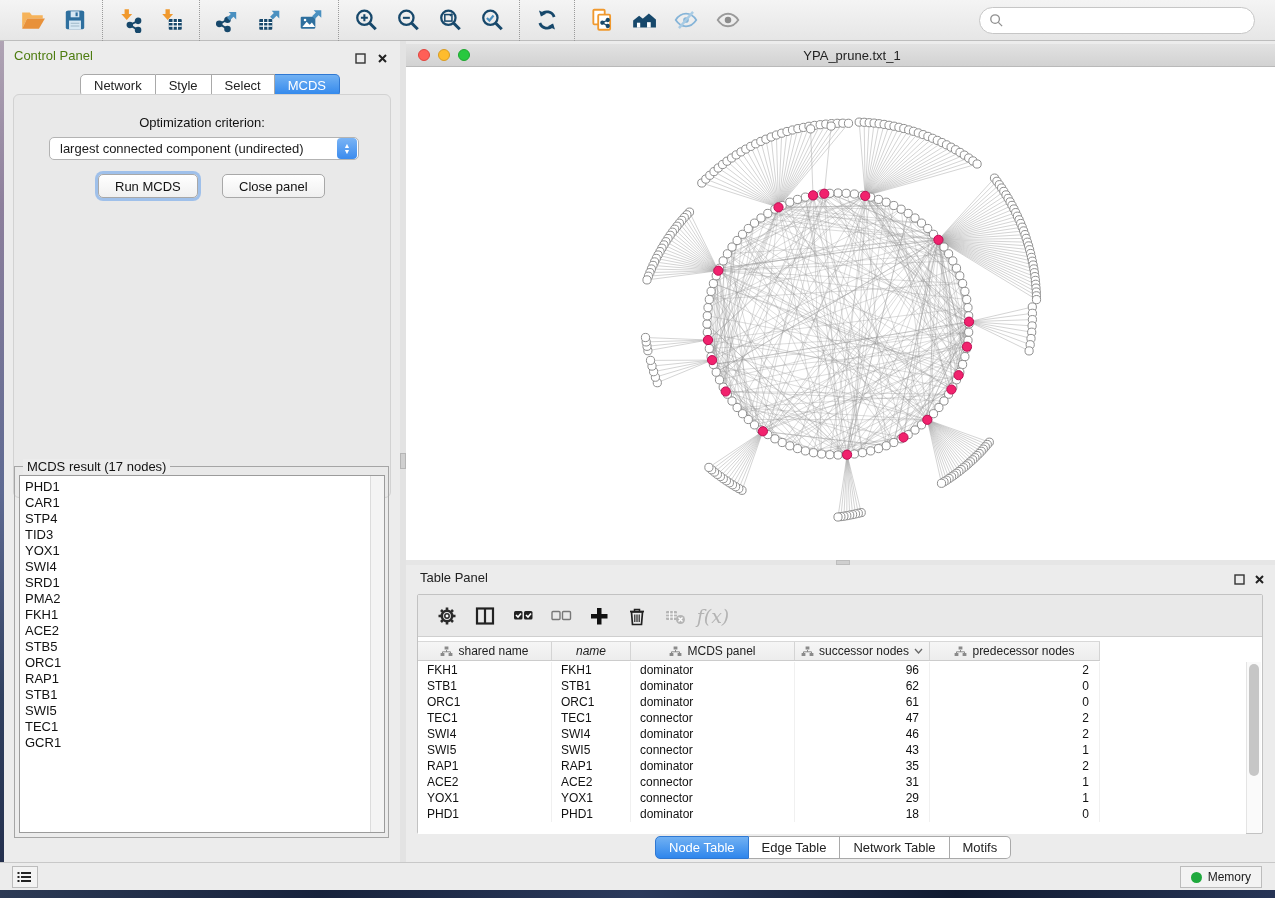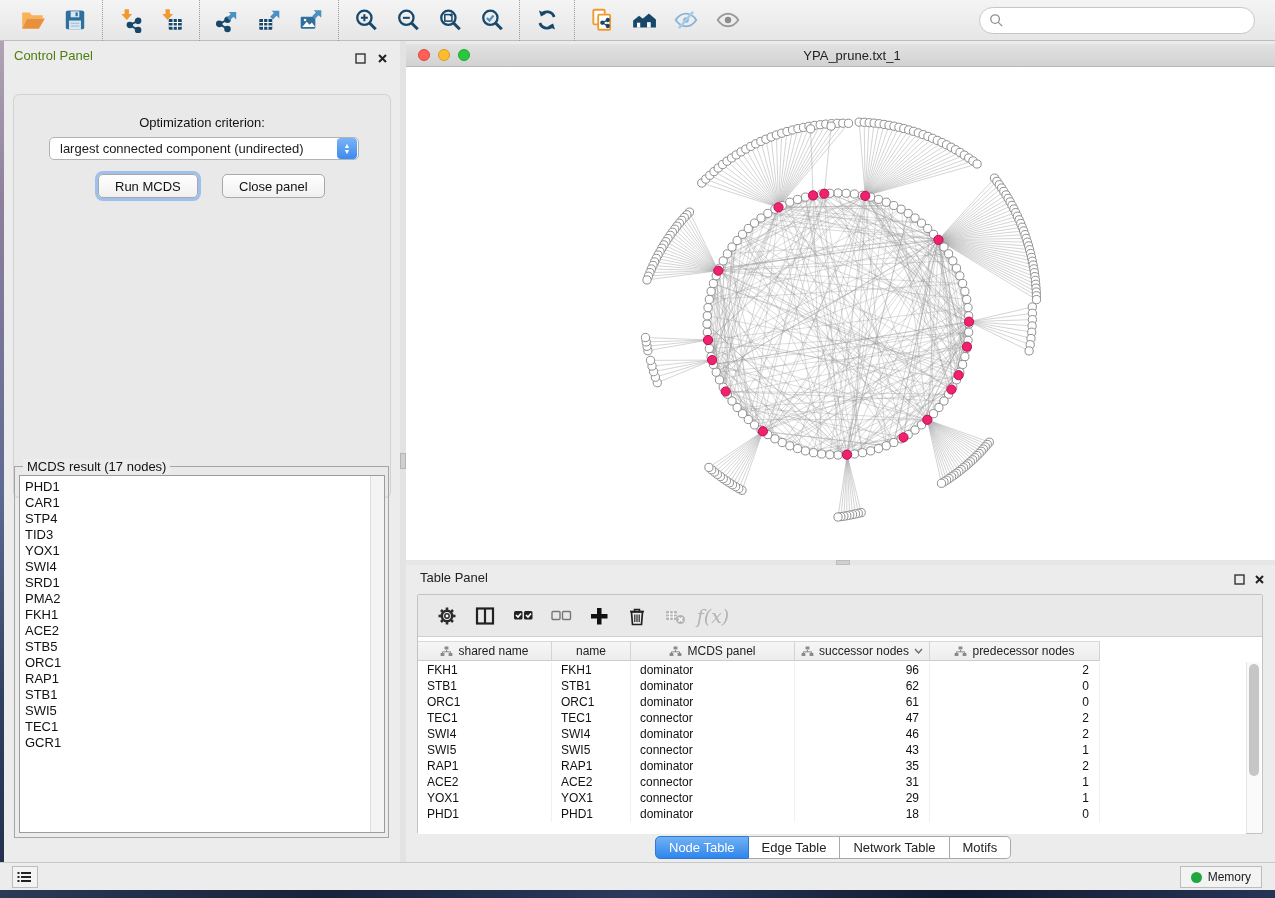--- a/index.html
+++ b/index.html
@@ -291,20 +291,26 @@
       <svg viewBox="0 0 11 11">
           <rect x="1" y="1" width="9" height="9" fill="none" stroke="#333" stroke-width="1.4"></rect>
         </svg>
     </span>
     <span class="win-mini" id="cp-close">
       <svg viewBox="0 0 11 11">
           <path d="M2 2l7 7M9 2l-7 7" stroke="#222" stroke-width="2"></path>
         </svg>
     </span>
   </div>
+  <div class="seg-tabs" id="cp-tabs">
+      <div class="seg-tab">Network</div>
+      <div class="seg-tab">Style</div>
+      <div class="seg-tab">Select</div>
+      <div class="seg-tab active">MCDS</div>
+    </div>
   <div id="cp-card">
     <div id="opt-label">Optimization criterion:</div>
     <div id="opt-select">
       <span class="val">largest connected component (undirected)</span>
       <span id="opt-stepper">
           <span>▲</span>
           <span>▼</span>
         </span>
     </div>
     <button class="cp-btn" id="run-btn">Run MCDS</button>
@@ -1193,21 +1199,21 @@
           <svg width="13" height="11" viewBox="0 0 13 11">
  <path d="M6.5 4v2M2.5 7V5.8h8V7" stroke="#8a8a8a" fill="none"></path>
  <g fill="#8a8a8a">
               <rect x="4.6" y="0.5" width="3.8" height="3"></rect>
               <rect x="0.6" y="7" width="3.8" height="3"></rect>
               <rect x="8.6" y="7" width="3.8" height="3"></rect>
             </g>
           </svg>
           <span>shared name</span>
         </div>
-        <div class="th" style="width: 79px;">
+        <div class="th" style="width: 79px; font-style: italic;">
           <span>name</span>
         </div>
         <div class="th" style="width: 164px;">
           <svg width="13" height="11" viewBox="0 0 13 11">
  <path d="M6.5 4v2M2.5 7V5.8h8V7" stroke="#8a8a8a" fill="none"></path>
  <g fill="#8a8a8a">
               <rect x="4.6" y="0.5" width="3.8" height="3"></rect>
               <rect x="0.6" y="7" width="3.8" height="3"></rect>
               <rect x="8.6" y="7" width="3.8" height="3"></rect>
             </g>

